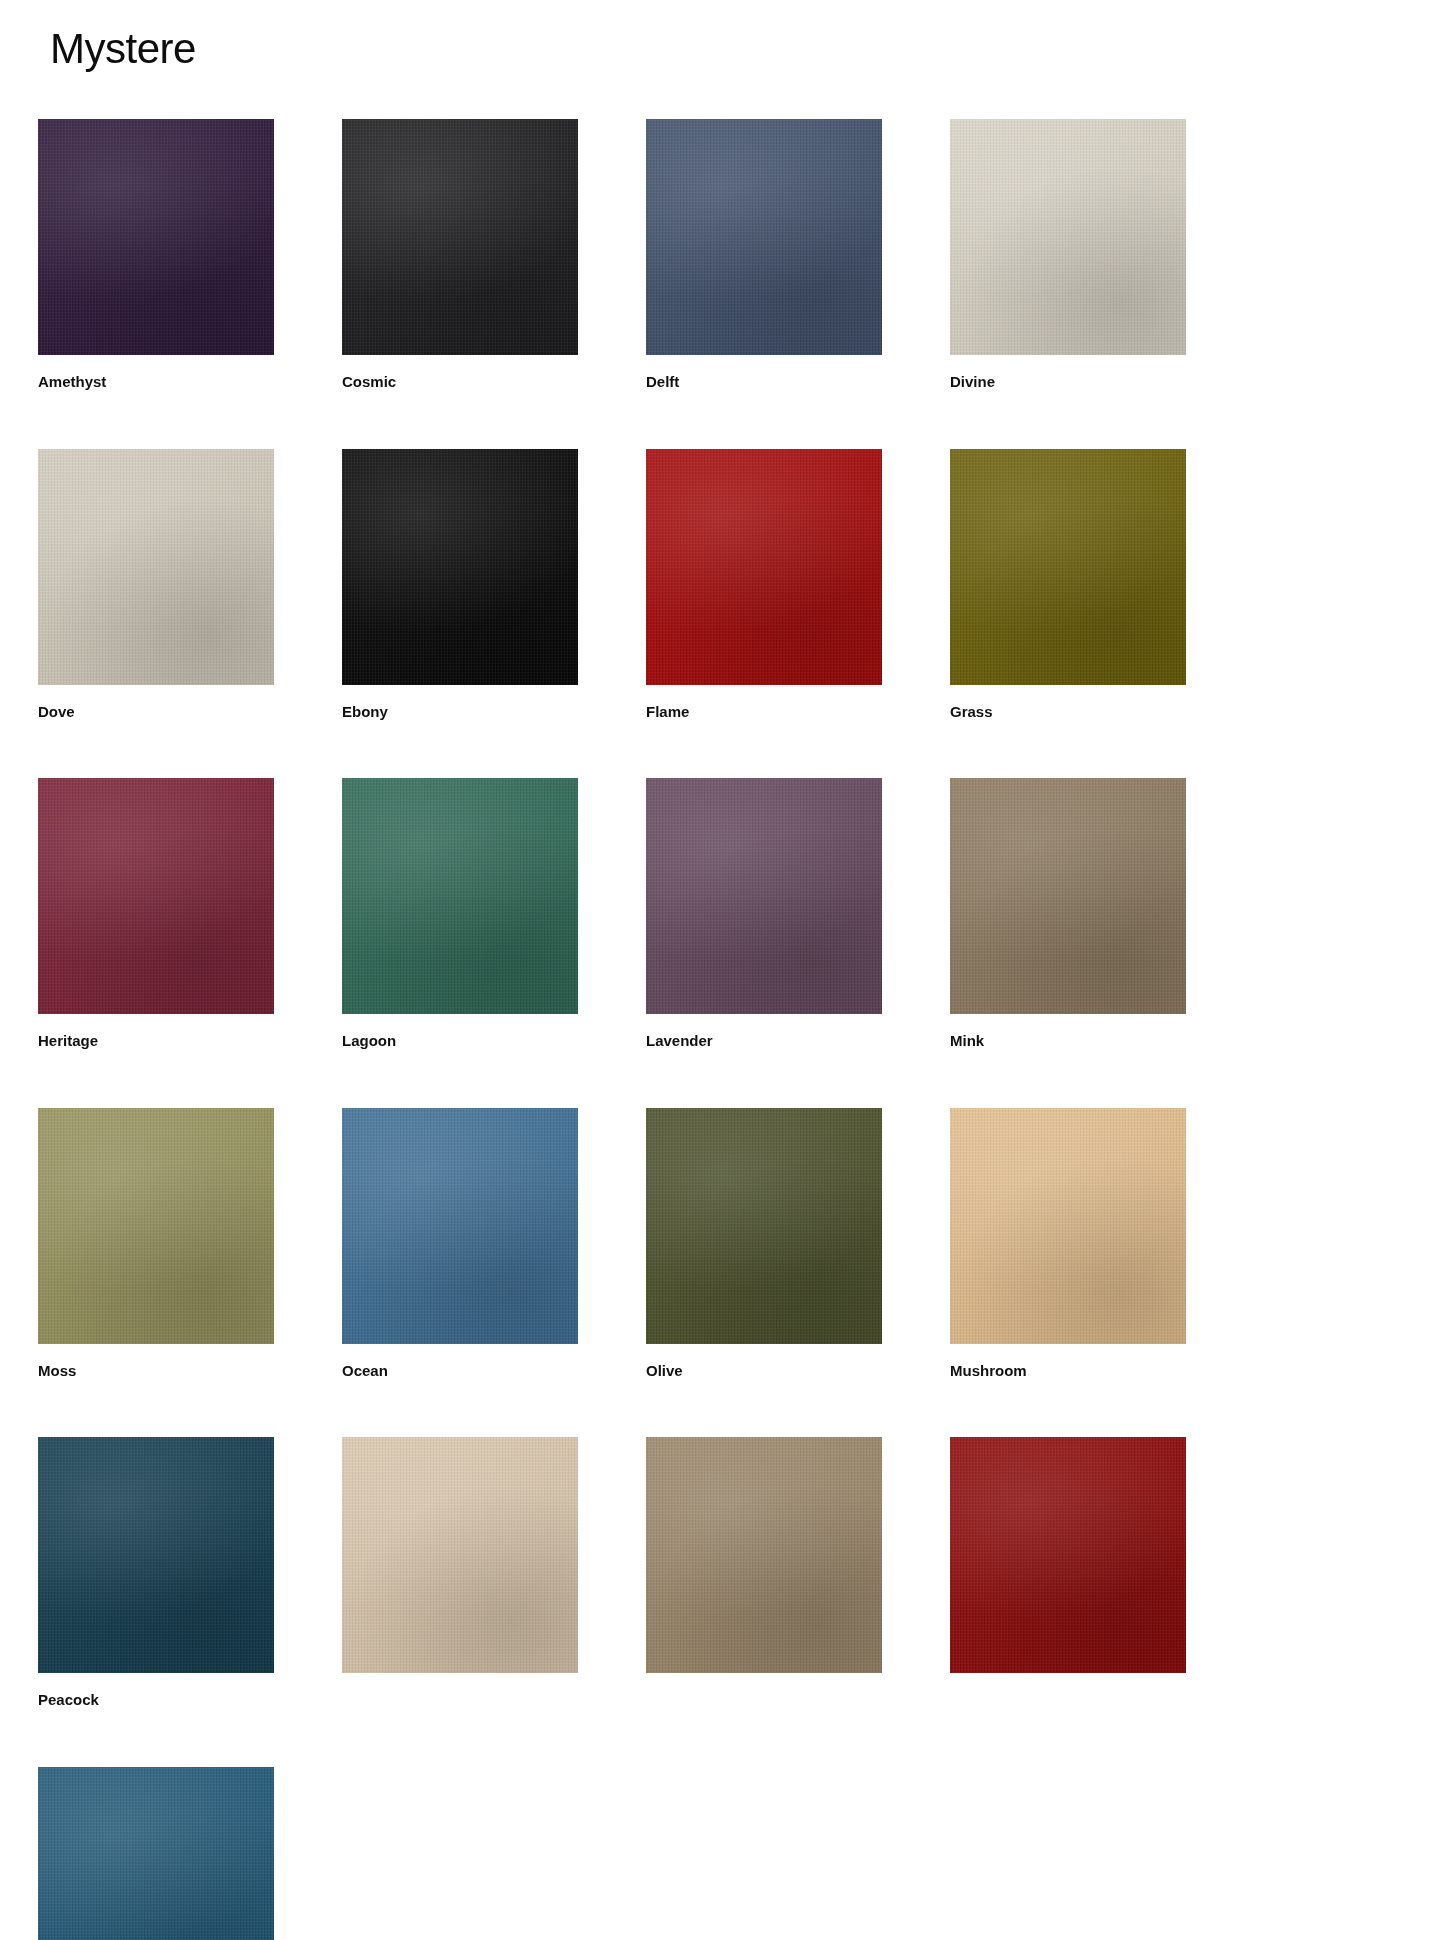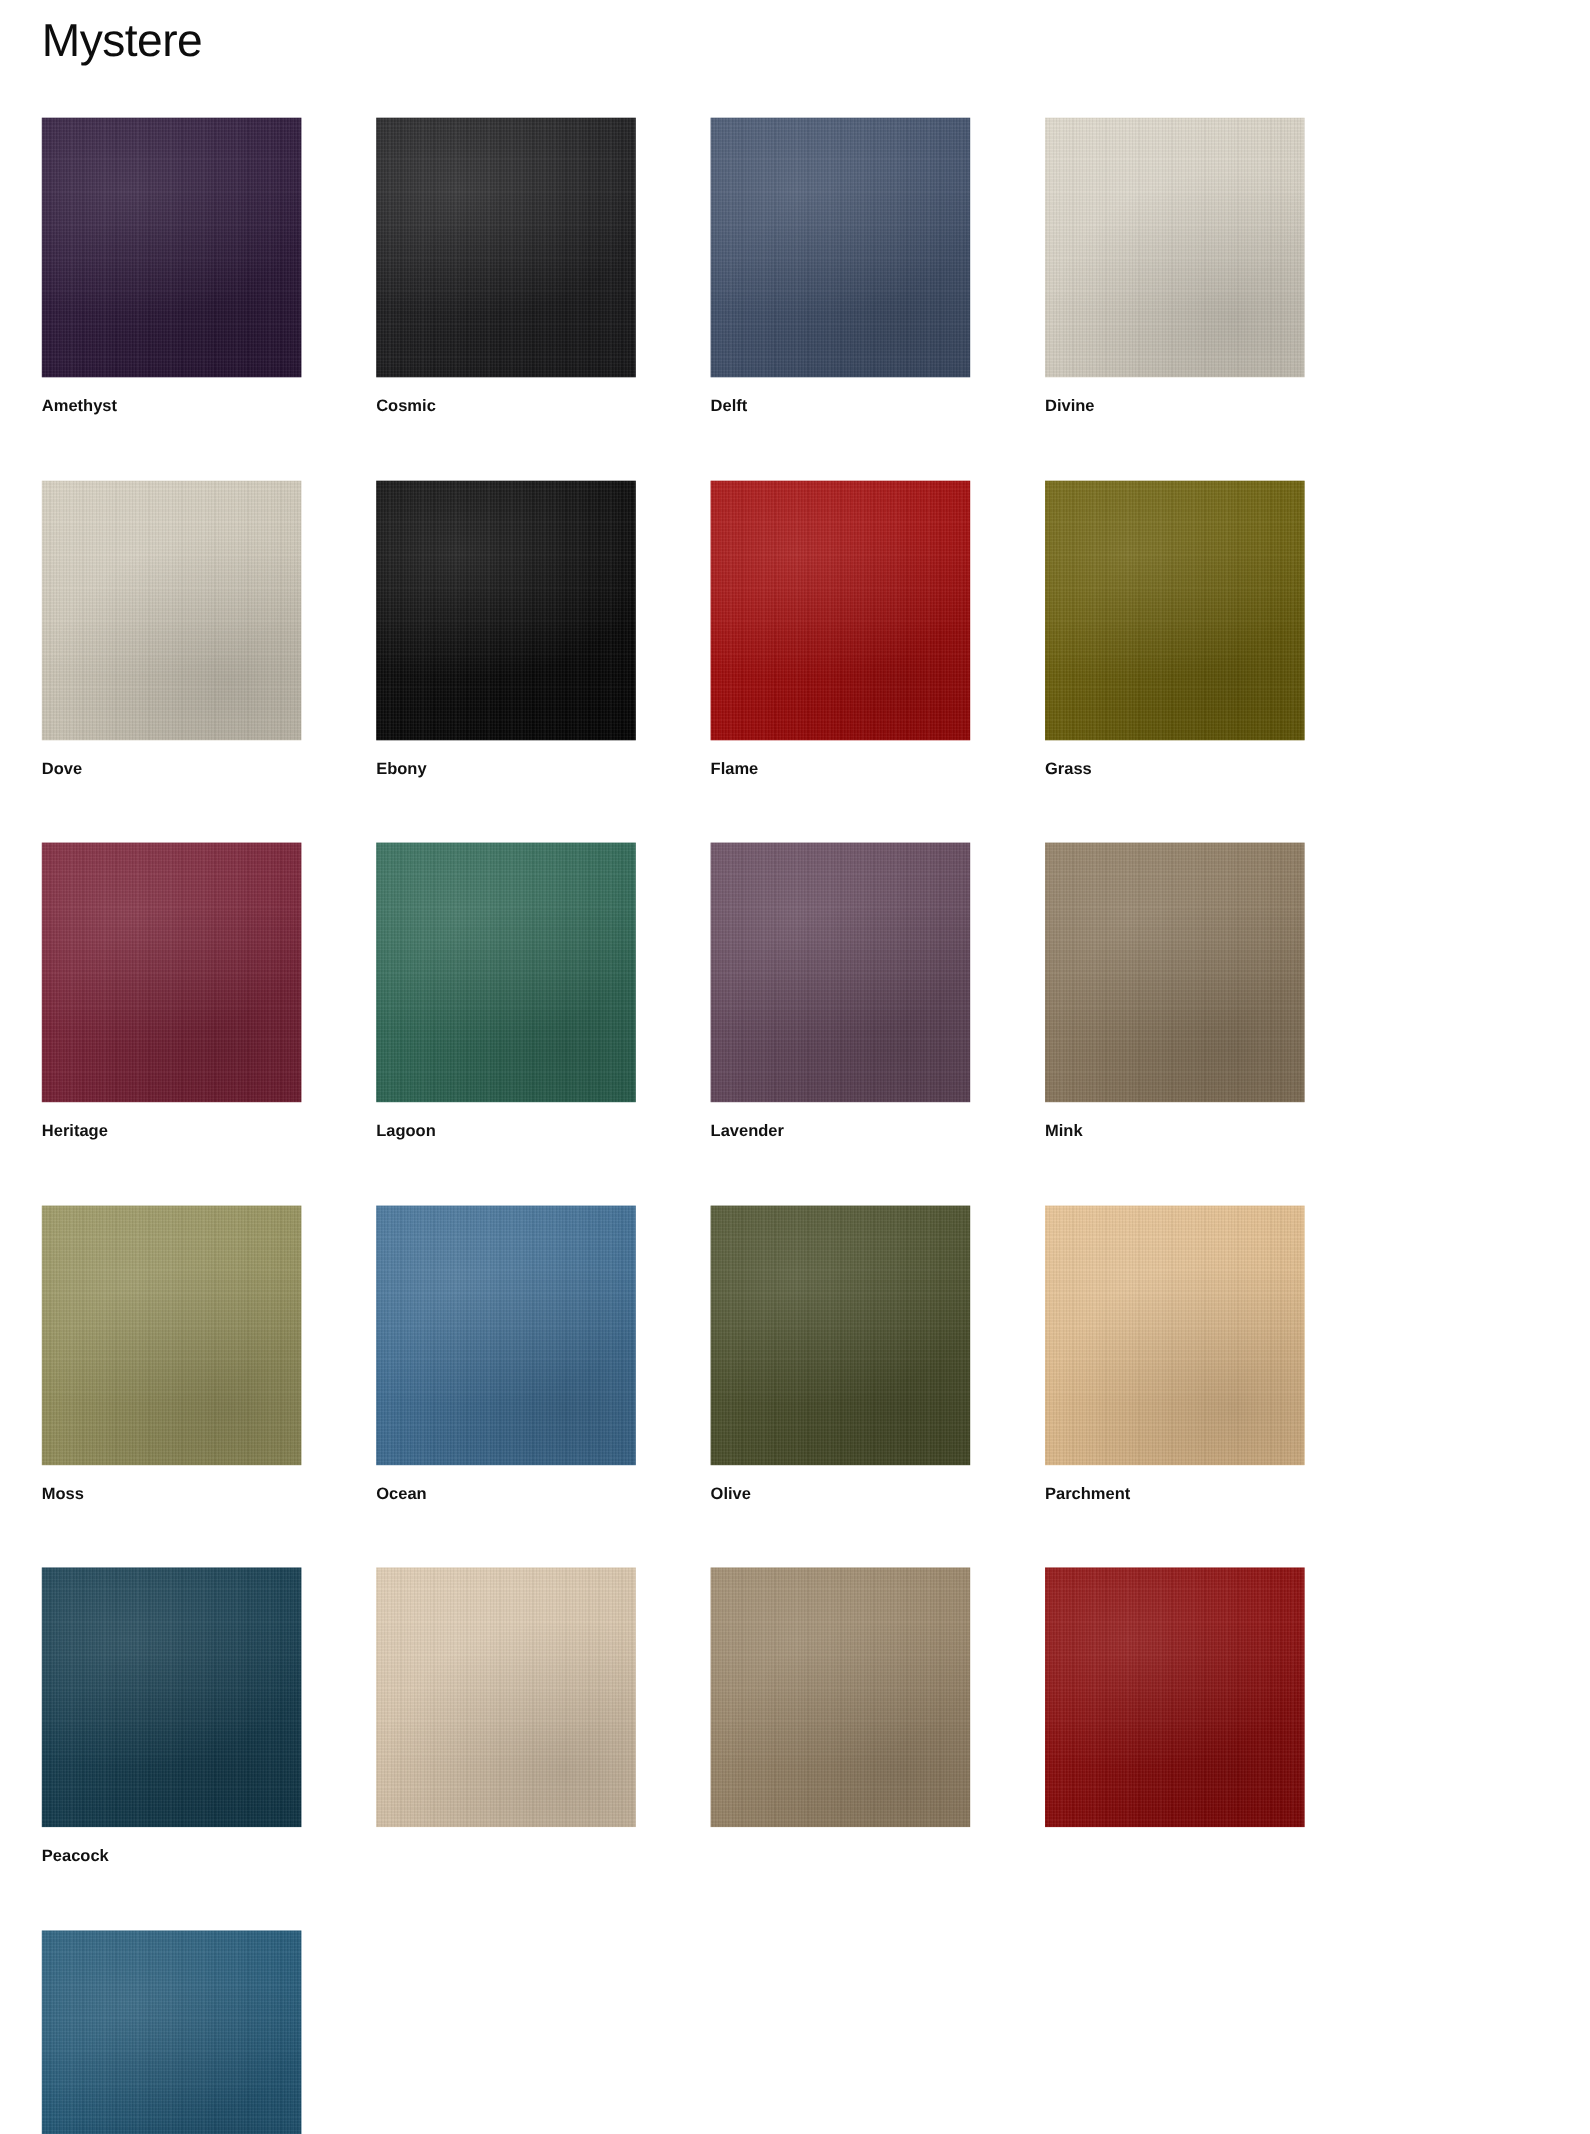--- a/index.html
+++ b/index.html
@@ -20,21 +20,21 @@
   .page {
     width: 1445px;
     padding: 0 38px;
   }
 
   .page-title {
     font-size: 42px;
     font-weight: 400;
     letter-spacing: -0.5px;
     line-height: 1.1;
-    margin: 0;
+    margin: 12px;
     padding: 14px 0 0 0;
     color: #0d0d0d;
   }
 
   .swatch-grid {
     display: grid;
     grid-template-columns: repeat(4, 236px);
     column-gap: 68px;
     row-gap: 0;
     margin-top: 47px;
@@ -158,21 +158,21 @@
       <div class="swatch-cell">
         <div class="swatch-chip" style="background-color: rgb(61, 110, 150);"></div>
         <span class="swatch-label">Ocean</span>
       </div>
       <div class="swatch-cell">
         <div class="swatch-chip" style="background-color: rgb(74, 79, 41);"></div>
         <span class="swatch-label">Olive</span>
       </div>
       <div class="swatch-cell">
         <div class="swatch-chip" style="background-color: rgb(230, 192, 142);"></div>
-        <span class="swatch-label">Parchment</span>
+        <span class="swatch-label">Mushroom</span>
       </div>
       <div class="swatch-cell">
         <div class="swatch-chip" style="background-color: rgb(17, 59, 78);"></div>
         <span class="swatch-label">Peacock</span>
       </div>
       <div class="swatch-cell">
         <div class="swatch-chip" style="background-color: rgb(221, 201, 174);"></div>
       </div>
       <div class="swatch-cell">
         <div class="swatch-chip" style="background-color: rgb(156, 135, 105);"></div>

